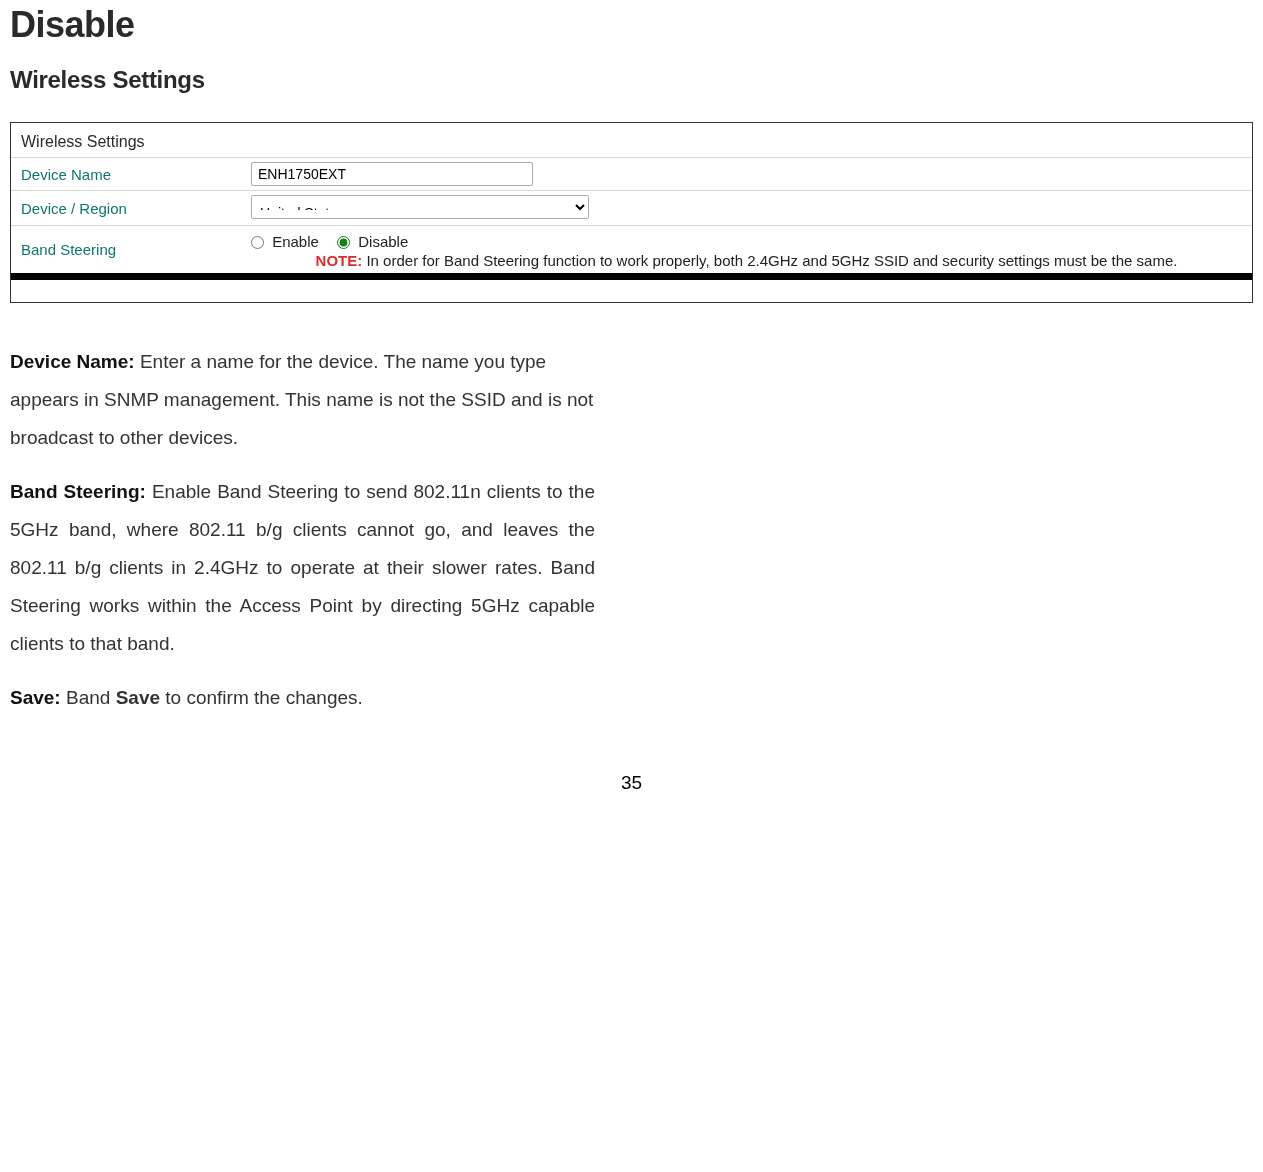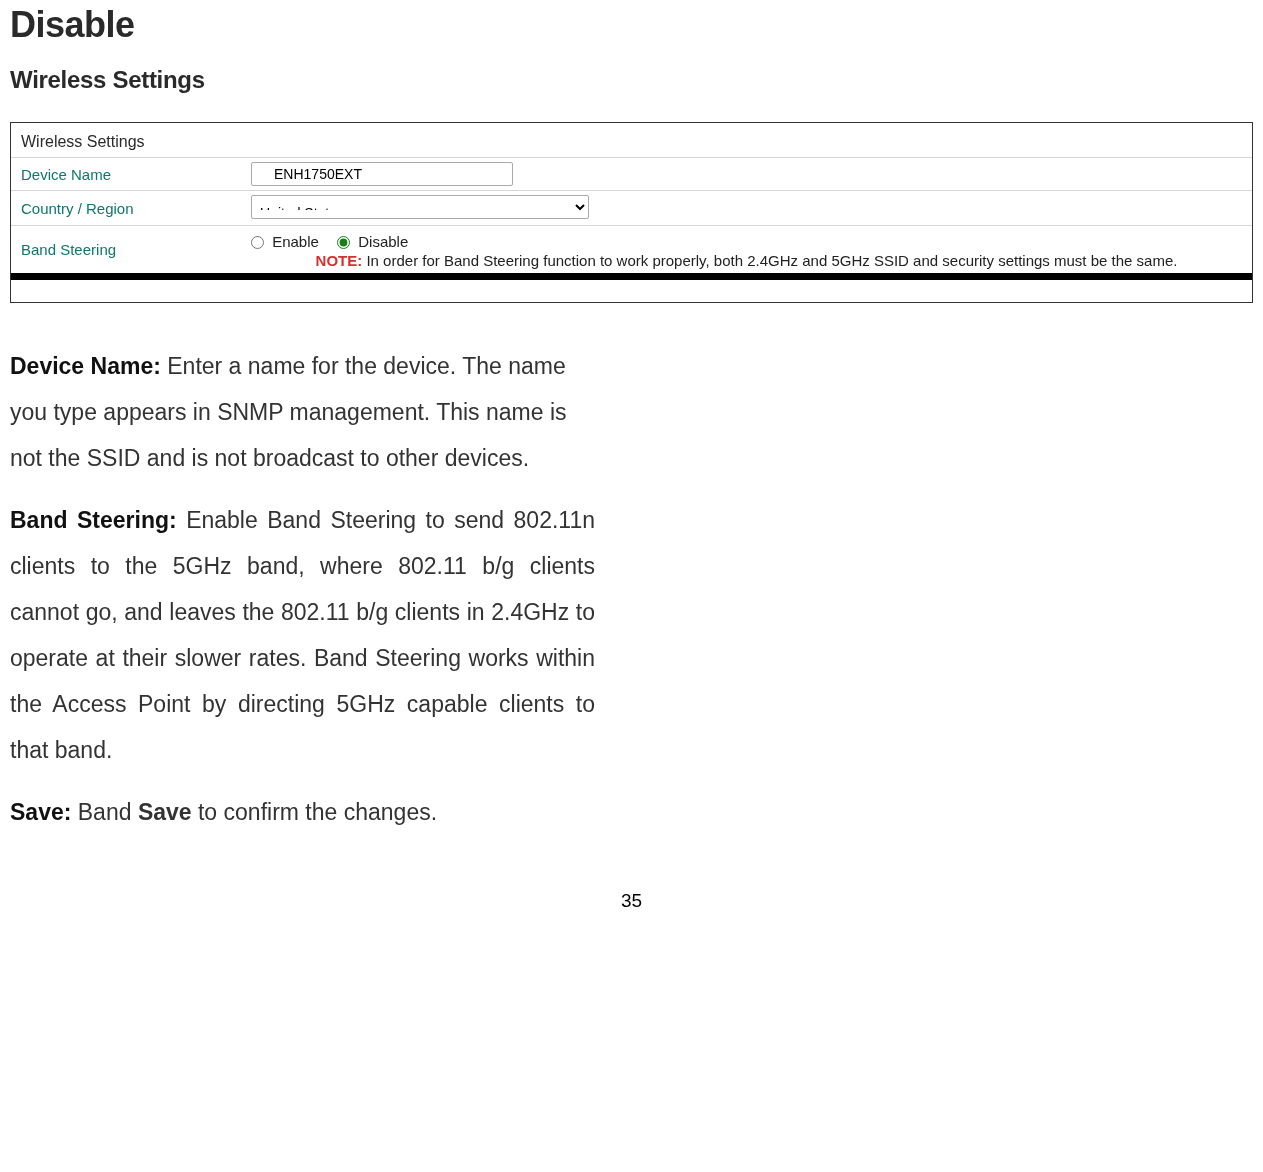--- a/index.html
+++ b/index.html
@@ -38,23 +38,23 @@
       font-size: 15px;
     }
     table.settings td {
       border-top: 1px solid #d6d6d6;
       padding: 4px 10px;
       vertical-align: middle;
     }
     table.settings tr:last-child td { border-bottom: 7px solid #000000; }
     table.settings td.label-cell { width: 230px; color: #0f766e; }
     input.text-field {
-      width: 262px;
+      width: 282px;
       height: 24px;
-      padding: 2px 22px;
+      padding: 2px 6px;
       border: 1px solid #aaa;
       font-size: 14px;
       border-radius: 2px;
     }
     select.select-field {
       width: 338px;
       height: 24px;
       padding: 8px 4px;
       border: 1px solid #aaa;
       font-size: 14px;
@@ -62,21 +62,21 @@
       background: #fff;
     }
     .radio-row { display: block; padding-top: 1px; }
     .radio-row label { margin-right: 14px; font-size: 15px; color: #222; vertical-align: middle; }
     .radio-row input[type="radio"] { vertical-align: middle; margin-right: 4px; accent-color: #1a7f1a; }
     .note-line { margin-top: 2px; font-size: 15px; color: #222; text-align: center; }
     .note-line .note-label { color: #d62f2f; font-weight: bold; }
 
     .desc-col { width: 585px; }
     .desc-para {
-      font-size: 23px;
+      font-size: 19px;
       color: #333;
       line-height: 2.0;
       margin-bottom: 16px;
     }
     .desc-para .term { font-weight: bold; color: #111; }
     .desc-para.justify { text-align: justify; text-align-last: left; }
     .desc-para .bold-inline { font-weight: bold; }
 
     .page-number {
       text-align: center;
@@ -96,21 +96,21 @@
   <div class="panel-title">Wireless Settings</div>
   <table class="settings">
     <tbody>
         <tr>
       <td class="label-cell">Device Name</td>
       <td>
         <input type="text" class="text-field" value="ENH1750EXT" style="">
       </td>
     </tr>
     <tr>
-      <td class="label-cell">Country / Region</td>
+      <td class="label-cell">Device / Region</td>
       <td>
         <select class="select-field">
           <option selected="">United States</option>
         </select>
       </td>
     </tr>
     <tr>
       <td class="label-cell">Band Steering</td>
       <td>
         <div class="radio-row">

